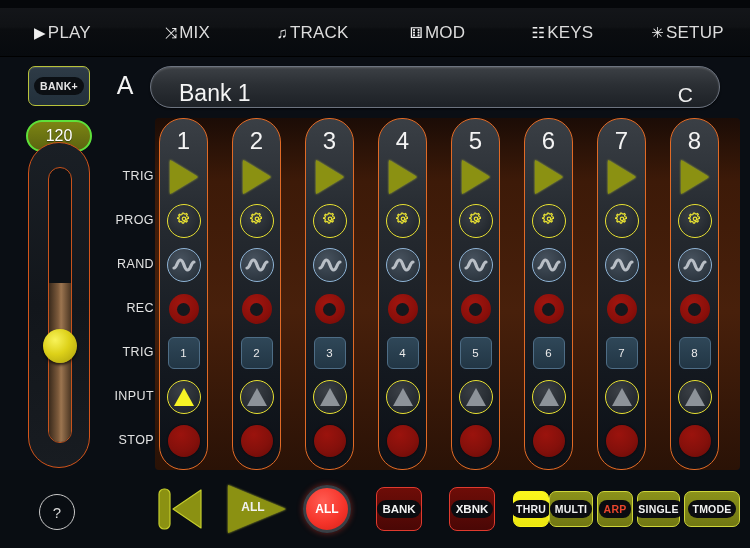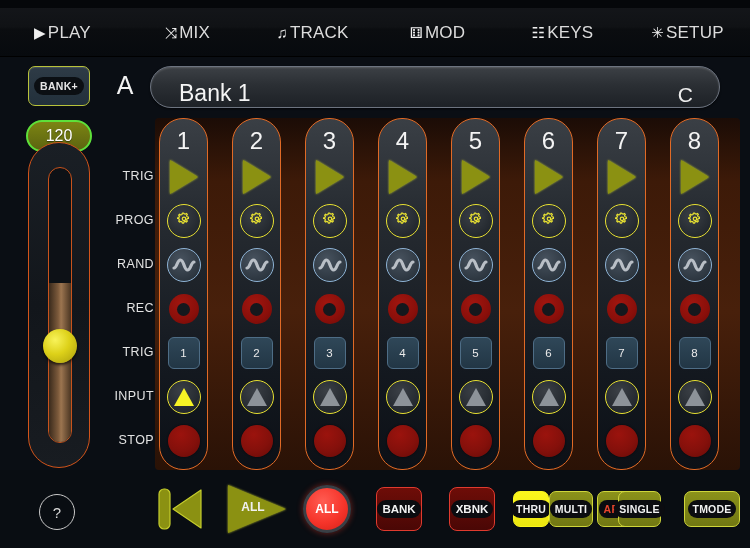--- a/index.html
+++ b/index.html
@@ -636,20 +636,20 @@
   <div id="modes">
       <div class="modebtn bright" style="left: 513px; width: 36px;">
         <span class="pl">THRU</span>
       </div>
       <div class="modebtn" style="left: 549px; width: 44px;">
         <span class="pl">MULTI</span>
       </div>
       <div class="modebtn" style="left: 597px; width: 36px;">
         <span class="pl red">ARP</span>
       </div>
-      <div class="modebtn" style="left: 618px; width: 43px;">
+      <div class="modebtn" style="left: 637px; width: 43px;">
         <span class="pl">SINGLE</span>
       </div>
       <div class="modebtn" style="left: 684px; width: 56px;">
         <span class="pl">TMODE</span>
       </div>
     </div>
 </div>
 
 </body></html>

